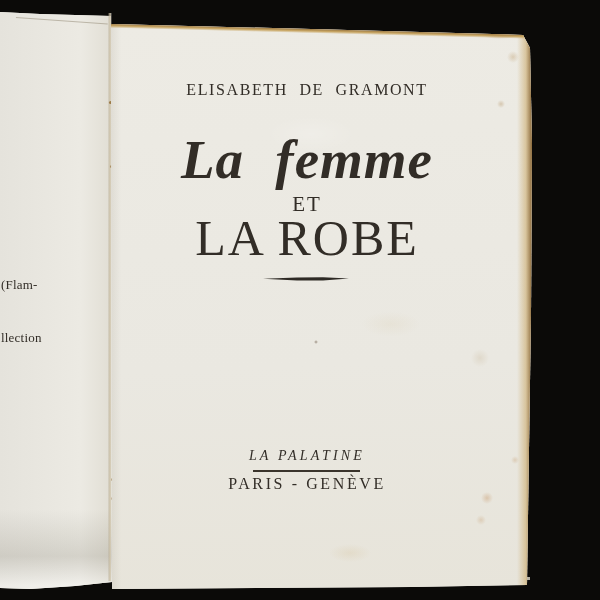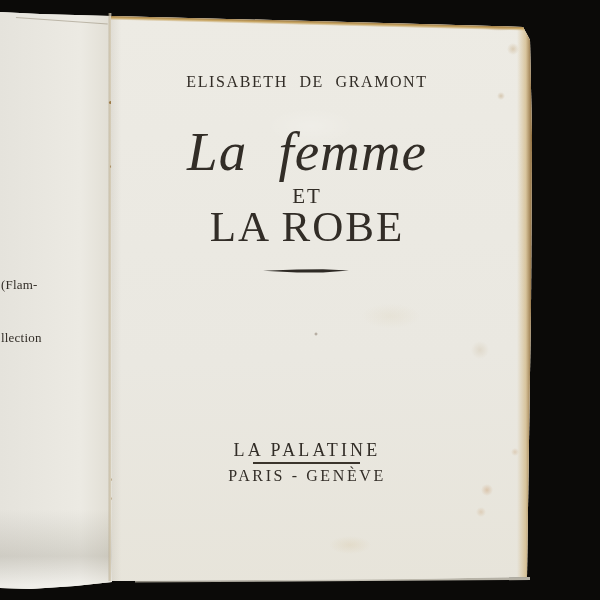--- a/index.html
+++ b/index.html
@@ -61,21 +61,21 @@
 
   
   .under-pages {
     position: absolute; left: 135px; top: 577px; width: 395px; height: 3px;
     background: linear-gradient(to right, #8f8b80, #c6c2b6 40%, #b3afa3);
     transform: rotate(-0.35deg); transform-origin: right center;
   }
 
   
   .title-page {
-    position: absolute; left: 111px; top: 16px; width: 421px; height: 566px;
+    position: absolute; left: 111px; top: 24px; width: 421px; height: 566px;
     clip-path: polygon(0 0, 200px 5px, 309px 8px, 412px 11px, 419px 24px, 421px 120px, 420px 290px, 416px 561px, 300px 563px, 1px 565px);
     background-color: var(--page);
     background-image:
       radial-gradient(circle 4px at 390px 80px, rgba(160,115,55,0.30) 0, rgba(160,115,55,0) 100%),
       radial-gradient(circle 6px at 402px 33px, rgba(170,125,60,0.28) 0, rgba(170,125,60,0) 100%),
       radial-gradient(circle 9px at 369px 334px, rgba(170,140,90,0.16) 0, rgba(170,140,90,0) 100%),
       radial-gradient(circle 6px at 376px 474px, rgba(185,120,60,0.30) 0, rgba(185,120,60,0) 100%),
       radial-gradient(circle 5px at 370px 496px, rgba(185,130,70,0.24) 0, rgba(185,130,70,0) 100%),
       radial-gradient(circle 4px at 404px 436px, rgba(185,130,70,0.26) 0, rgba(185,130,70,0) 100%),
       radial-gradient(circle 2px at 205px 318px, rgba(90,70,50,0.55) 0, rgba(90,70,50,0) 100%),
@@ -102,35 +102,35 @@
   .tp-text {
     position: absolute; left: 0; width: 392px;
     text-align: center; color: var(--ink); white-space: nowrap;
   }
   .author {
     top: 57px; font-size: 16px; letter-spacing: 1.6px; word-spacing: 6px;
     font-weight: 500;
   }
   .title-main {
     top: 106px; font-size: 55px; line-height: 1.1;
-    font-style: italic; font-weight: 400;
+    font-style: italic; font-weight: 700;
     letter-spacing: 1px; word-spacing: 0.30em;
   }
   .title-et {
     top: 168px; font-size: 21px; letter-spacing: 2px;
   }
   .title-robe {
-    top: 187px; font-size: 43px; line-height: 1.1; letter-spacing: 2px;
+    top: 187px; font-size: 50px; line-height: 1.1; letter-spacing: 2px;
   }
   .ornament {
     position: absolute; left: 152px; top: 253px; width: 86px; height: 4px;
     display: block;
   }
   .publisher {
-    top: 424px; font-size: 18px; letter-spacing: 3.2px; font-weight: 500;
+    top: 424px; font-size: 14px; letter-spacing: 3.2px; font-weight: 500; font-style: italic;
   }
   .pub-rule {
     position: absolute; left: 142px; top: 446px; width: 107px; height: 2px;
     background: #3a342c;
   }
   .cities {
     top: 451px; font-size: 16px; letter-spacing: 2.6px; font-weight: 500;
   }
 </style>
 </head>

